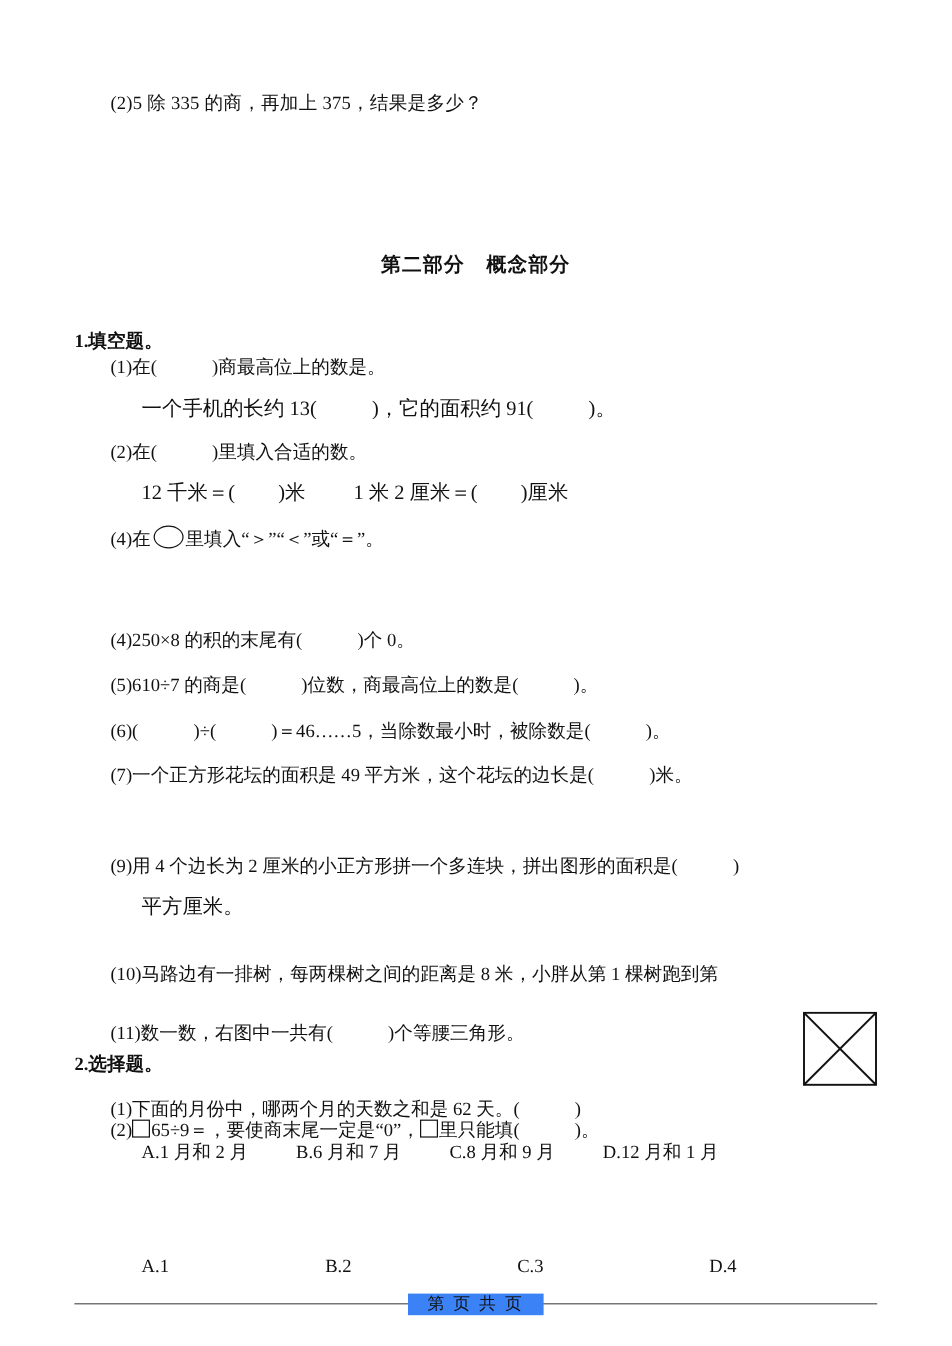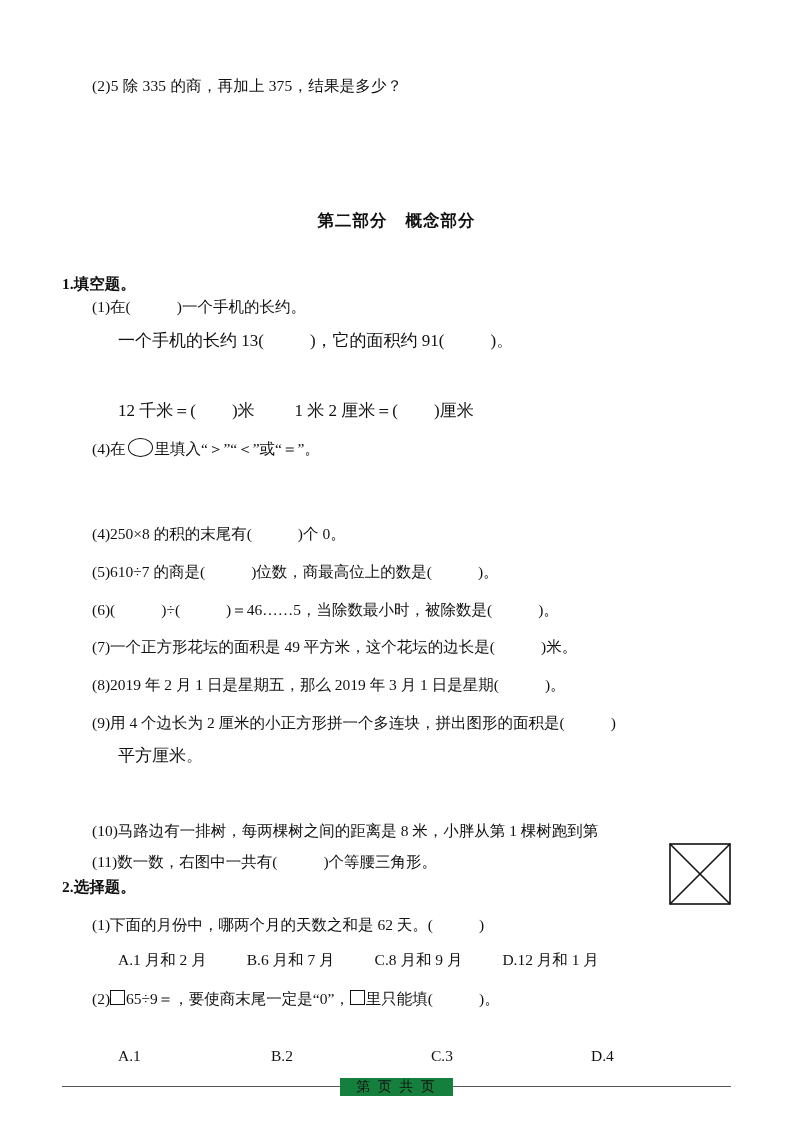--- a/index.html
+++ b/index.html
@@ -125,48 +125,51 @@
     left: 62px;
     right: 62px;
     top: 8px;
     height: 0;
     border-top: 1px solid #555;
     z-index: 0;
   }
   .footer .txt {
     position: relative;
     z-index: 1;
-    background: #15803d;
+    background: #3b82f6;
     padding: 0 16px;
     display: inline-block;
   }
 </style>
 </head>
 <body>
 
 <div class="page">
 
   <div class="q-top">(2)5 除 335 的商，再加上 375，结果是多少？</div>
 
   <div class="section-title">
     <span>第二部分</span><span class="gap"></span><span>概念部分</span>
   </div>
 
   <div class="block-head head-1">
     <span>1.</span><span>填空题。</span>
   </div>
 
   <div class="item" style="top:297px;">
-    <span>(1)在(</span><span class="blank"></span><span>)一个手机的长约。</span>
+    <span>(1)在(</span><span class="blank"></span><span>)商最高位上的数是。</span>
   </div>
 
   <div class="sub" style="top:330px;">
     <span>一个手机的长约 13(</span><span class="blank"></span><span>)，它的面积约 91(</span><span class="blank"></span><span>)。</span>
   </div>
 
+  <div class="item" style="top:368px;">
+    <span>(2)在(</span><span class="blank"></span><span>)里填入合适的数。</span>
+  </div>
 
   <div class="sub" style="top:400px;">
     <span>12 千米＝(</span><span class="blank-sm"></span><span>)米</span><span class="spacer-md"></span><span>1 米 2 厘米＝(</span><span class="blank-sm"></span><span>)厘米</span>
   </div>
 
   <div class="item" style="top:438px;">
     <span>(4)在</span><span class="circle"></span><span>里填入“＞”“＜”或“＝”。</span>
   </div>
 
 
@@ -179,30 +182,27 @@
   </div>
 
   <div class="item" style="top:600px;">
     <span>(6)(</span><span class="blank"></span><span>)÷(</span><span class="blank"></span><span>)＝46……5，当除数最小时，被除数是(</span><span class="blank"></span><span>)。</span>
   </div>
 
   <div class="item" style="top:637px;">
     <span>(7)一个正方形花坛的面积是 49 平方米，这个花坛的边长是(</span><span class="blank"></span><span>)米。</span>
   </div>
 
-  <div class="item" style="top:675px;">
-    <span>(8)2019 年 2 月 1 日是星期五，那么 2019 年 3 月 1 日是星期(</span><span class="blank"></span><span>)。</span>
-  </div>
 
   <div class="item" style="top:713px;">
     <span>(9)用 4 个边长为 2 厘米的小正方形拼一个多连块，拼出图形的面积是(</span><span class="blank"></span><span>)</span>
   </div>
   <div class="sub" style="top:745px;">平方厘米。</div>
 
-  <div class="item" style="top:821px;">(10)马路边有一排树，每两棵树之间的距离是 8 米，小胖从第 1 棵树跑到第</div>
+  <div class="item" style="top:803px;">(10)马路边有一排树，每两棵树之间的距离是 8 米，小胖从第 1 棵树跑到第</div>
 
   <div class="item" style="top:852px;">
     <span>(11)数一数，右图中一共有(</span><span class="blank"></span><span>)个等腰三角形。</span>
   </div>
 
   <div class="figure">
     <svg width="62" height="62" viewBox="0 0 62 62" xmlns="http://www.w3.org/2000/svg">
       <rect x="1" y="1" width="60" height="60" fill="none" stroke="#111" stroke-width="1.6"></rect>
       <line x1="1" y1="1" x2="61" y2="61" stroke="#111" stroke-width="1.6"></line>
       <line x1="61" y1="1" x2="1" y2="61" stroke="#111" stroke-width="1.6"></line>
@@ -214,21 +214,21 @@
   </div>
 
   <div class="item" style="top:915px;">
     <span>(1)下面的月份中，哪两个月的天数之和是 62 天。(</span><span class="blank"></span><span>)</span>
   </div>
 
   <div class="choice-row" style="top:950px;">
     <span class="opt">A.1 月和 2 月</span><span class="spacer-md"></span><span class="opt">B.6 月和 7 月</span><span class="spacer-md"></span><span class="opt">C.8 月和 9 月</span><span class="spacer-md"></span><span class="opt">D.12 月和 1 月</span>
   </div>
 
-  <div class="item" style="top:989px;">
+  <div class="item" style="top:933px;">
     <span>(2)</span><span class="sqbox"></span><span>65÷9＝，要使商末尾一定是“0”，</span><span class="sqbox"></span><span>里只能填(</span><span class="blank"></span><span>)。</span>
   </div>
 
   <div class="choice-row" style="top:1023px;">
     <span class="opt" style="width:153px;margin-top:24px;">A.1</span><span class="opt" style="width:160px;">B.2</span><span class="opt" style="width:160px;">C.3</span><span class="opt">D.4</span>
   </div>
 
   <div class="footer">
     <div class="rule"></div>
     <span class="txt">第 页 共 页</span>

